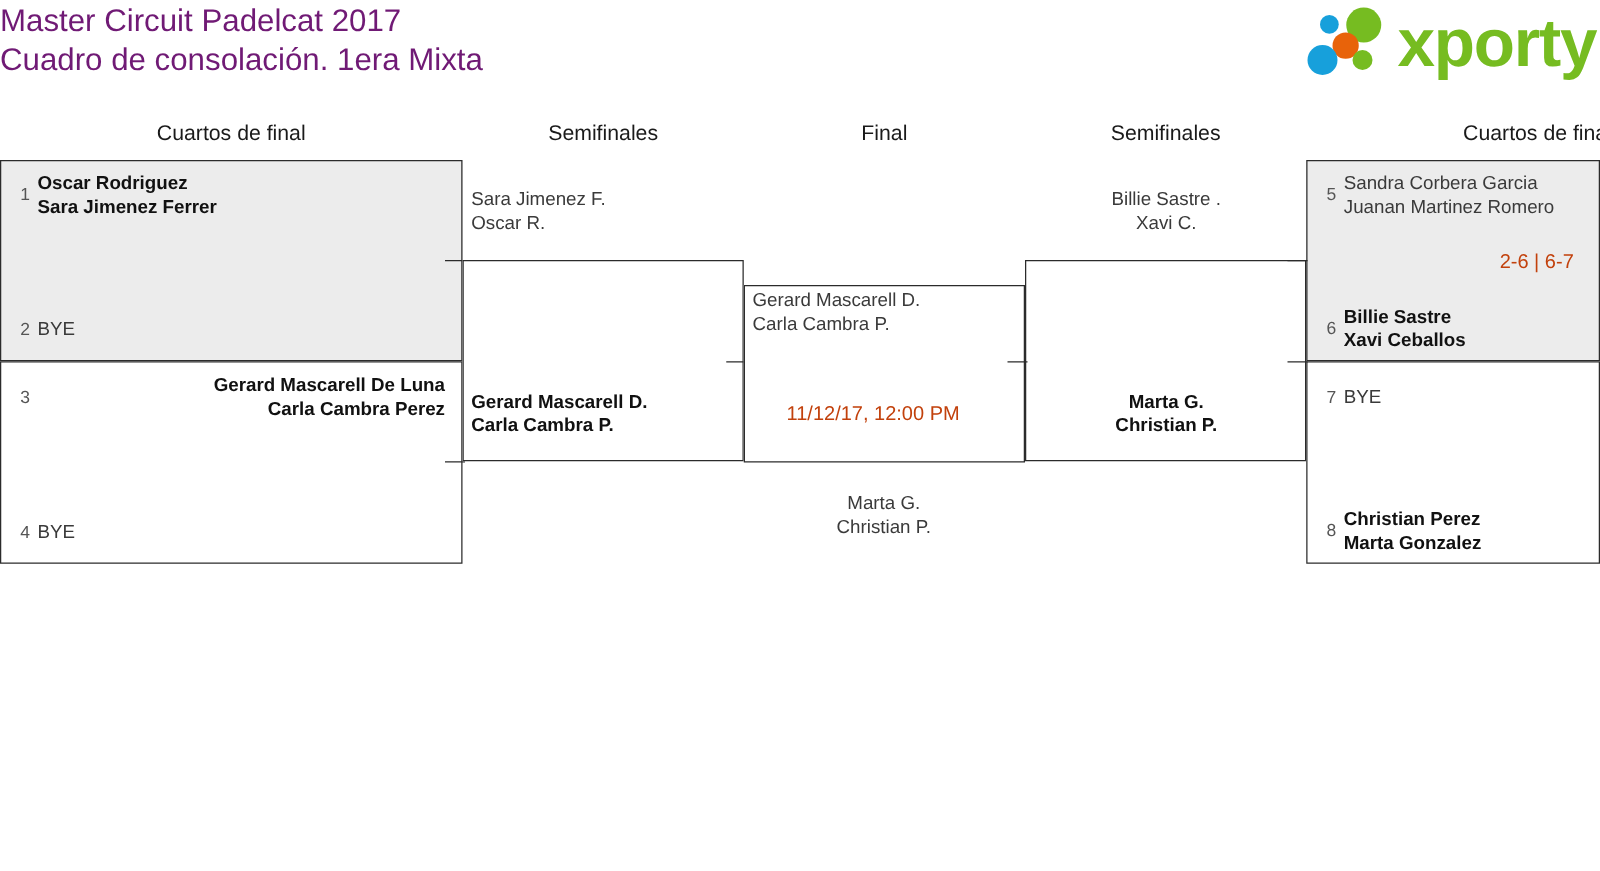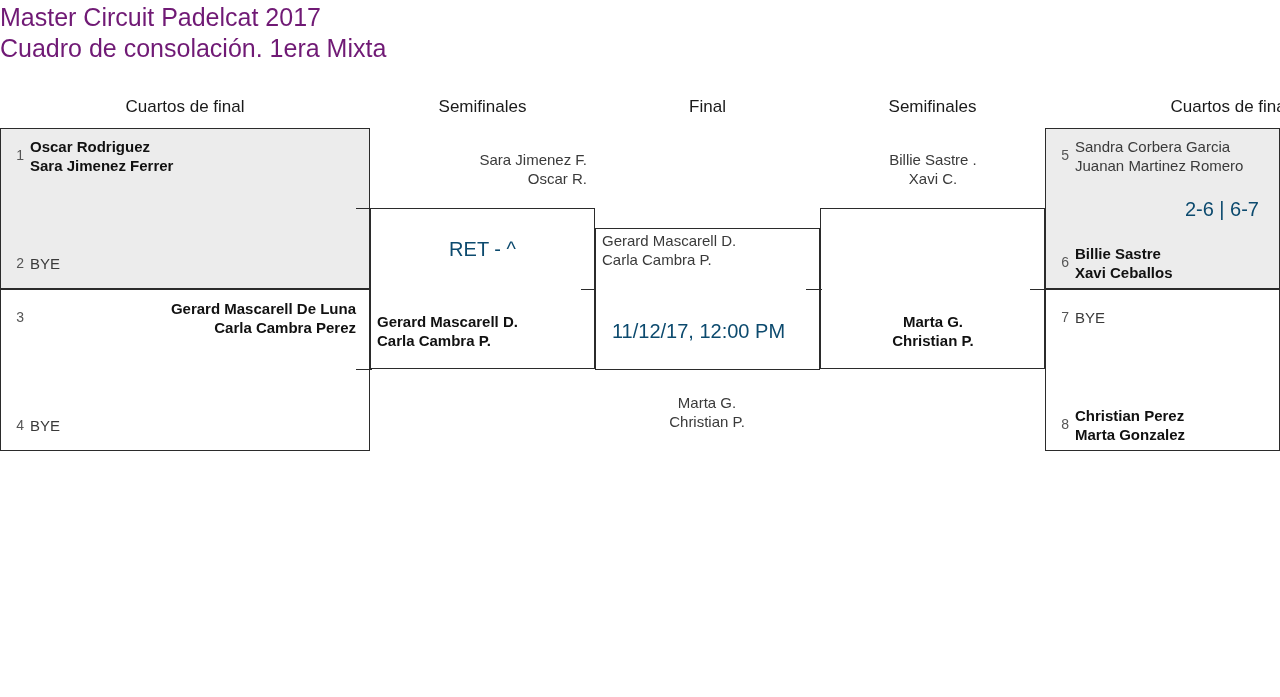--- a/index.html
+++ b/index.html
@@ -109,38 +109,48 @@
     white-space: nowrap;
   }
   .team .names .pname { display: block; }
   .team.winner .names { font-weight: 700; color: #111111; }
   .team.normal .names { font-weight: 400; color: #3a3a3a; }
   .team.ralign { text-align: center; }
   .team.ralign .names .pname { display: block; }
 
   .score {
     position: absolute;
-    font-size: 20px;
+    font-size: 16px;
     line-height: 19px;
-    color: #0c4a6e;
+    color: #c2410c;
     white-space: nowrap;
   }
   .score.center { text-align: center; }
   .score.right { text-align: right; }
 </style>
 </head>
 <body>
 
 <div id="page-header">
 
   <div id="title-block">
     <div class="title-line">Master Circuit Padelcat 2017</div>
     <div class="title-line">Cuadro de consolación. 1era Mixta</div>
   </div>
 
+  <div id="brand-logo">
+    <div id="logo-dots">
+      <span class="dot" style="left:12px; top:6px; width:15px; height:15px; background:#17a0db;"></span>
+      <span class="dot" style="left:33px; top:0px; width:28px; height:28px; background:#76bc21;"></span>
+      <span class="dot" style="left:22px; top:20px; width:21px; height:21px; background:#e8630a;"></span>
+      <span class="dot" style="left:2px; top:30px; width:24px; height:24px; background:#17a0db;"></span>
+      <span class="dot" style="left:38px; top:34px; width:16px; height:16px; background:#76bc21;"></span>
+    </div>
+    <div id="logo-wordmark" style="color:#76bc21;">xporty</div>
+  </div>
 
 </div>
 
 <div class="round-header" style="left:0px; width:370px;">Cuartos de final</div>
 <div class="round-header" style="left:370px; width:225px;">Semifinales</div>
 <div class="round-header" style="left:595px; width:225px;">Final</div>
 <div class="round-header" style="left:820px; width:225px;">Semifinales</div>
 <div class="round-header" style="left:1045px; width:370px; text-align:center;">Cuartos de final</div>
 
 <div id="bracket">
@@ -182,34 +192,33 @@
   </div>
 
   <div class="score right" style="left:100px; top:362px; width:255px;"></div>
 
   <div class="connector" style="left:356px; top:208px; width:16px; height:1px;"></div>
   <div class="connector" style="left:356px; top:369px; width:16px; height:1px;"></div>
 
   <div class="match-box" style="left:370px; top:208px; width:225px; height:161px;"></div>
 
   <div class="team normal" style="left:377px; top:150px; width:210px;">
-    <span class="names" style="display:block;text-align:right;">
+    <span class="names" style="display:block;">
       <span class="pname">Sara Jimenez F.</span>
       <span class="pname">Oscar R.</span>
     </span>
   </div>
 
   <div class="team winner" style="left:377px; top:312px; width:210px;">
     <span class="names" style="display:block;">
       <span class="pname">Gerard Mascarell D.</span>
       <span class="pname">Carla Cambra P.</span>
     </span>
   </div>
 
-  <div class="score center" style="left:370px; top:240px; width:225px;">RET - ^</div>
 
   <div class="connector" style="left:581px; top:289px; width:16px; height:1px;"></div>
 
   <div class="match-box" style="left:595px; top:228px; width:225px; height:142px;"></div>
 
   <div class="team normal" style="left:602px; top:231px; width:210px;">
     <span class="names" style="display:block;">
       <span class="pname">Gerard Mascarell D.</span>
       <span class="pname">Carla Cambra P.</span>
     </span>

